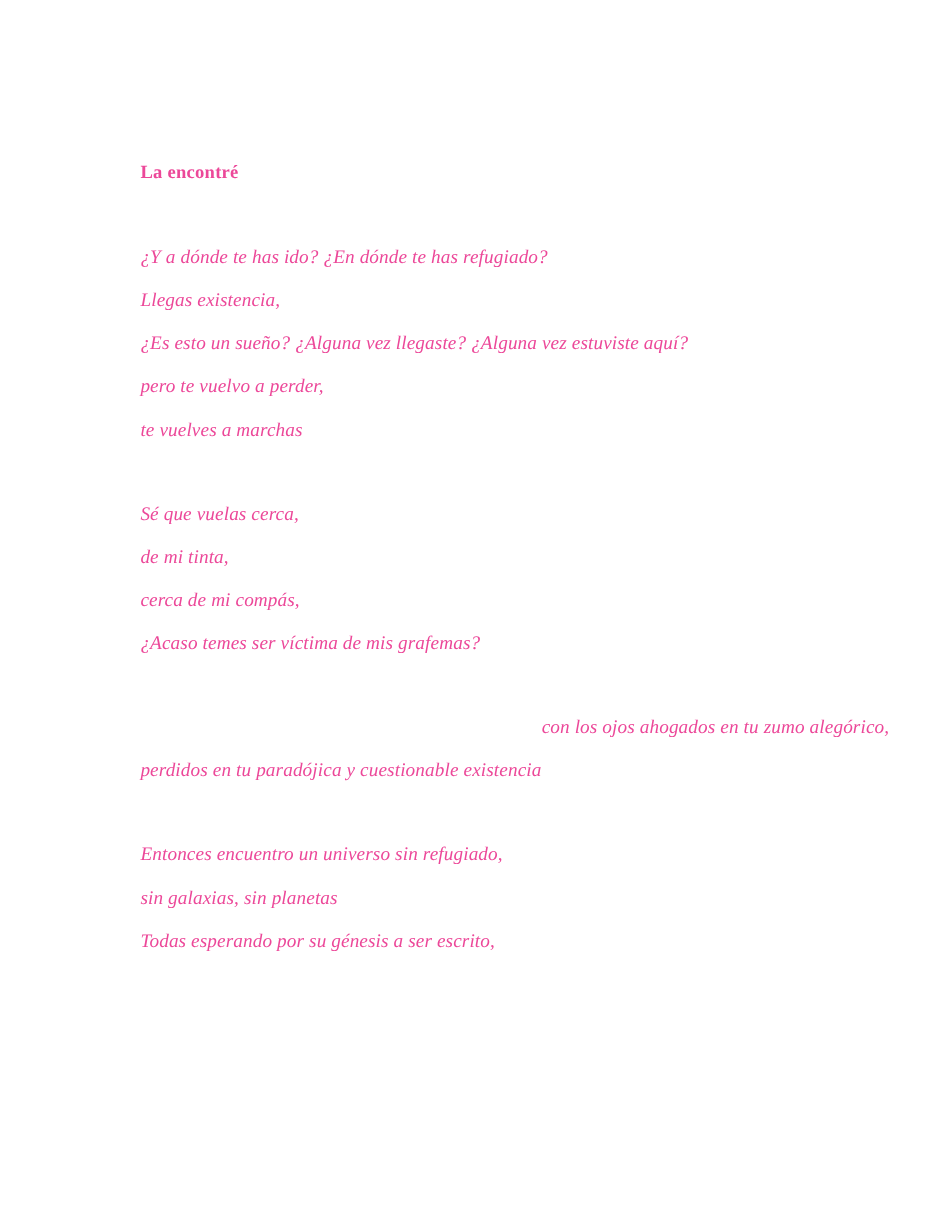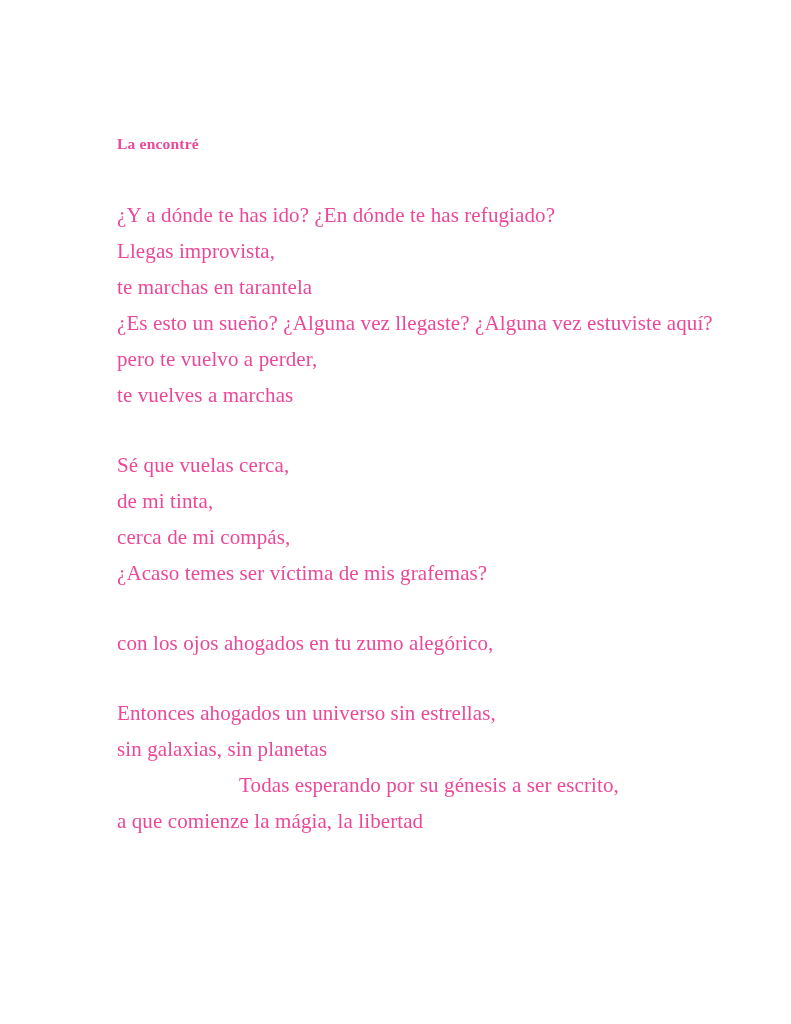--- a/index.html
+++ b/index.html
@@ -27,51 +27,51 @@
     font-size: 15.5px;
     font-weight: bold;
     line-height: 36px;
     margin: 0 0 35px 0;
     letter-spacing: 0.2px;
   }
   .stanza {
     margin: 0 0 34px 0;
   }
   .poem-line {
-    font-size: 21px;
+    font-size: 16px;
     line-height: 36px;
     white-space: nowrap;
     letter-spacing: 0.1px;
+    font-style: italic;
   }
 </style>
 </head>
 <body>
 
 <div class="page">
   <div class="content">
     <h1 class="poem-title">La encontré</h1>
     <div id="poem-body">
         <div class="stanza">
           <p class="poem-line" style="margin: 0px;">¿Y a dónde te has ido? ¿En dónde te has refugiado?</p>
-          <p class="poem-line" style="margin: 0px;">Llegas improvista,</p>
-          <p class="poem-line" style="margin: 0px;">te marchas en tarantela</p>
+          <p class="poem-line" style="margin: 0px;">Llegas existencia,</p>
           <p class="poem-line" style="margin: 0px;">¿Es esto un sueño? ¿Alguna vez llegaste? ¿Alguna vez estuviste aquí?</p>
           <p class="poem-line" style="margin: 0px;">pero te vuelvo a perder,</p>
           <p class="poem-line" style="margin: 0px;">te vuelves a marchas</p>
         </div>
         <div class="stanza">
           <p class="poem-line" style="margin: 0px;">Sé que vuelas cerca,</p>
           <p class="poem-line" style="margin: 0px;">de mi tinta,</p>
           <p class="poem-line" style="margin: 0px;">cerca de mi compás,</p>
           <p class="poem-line" style="margin: 0px;">¿Acaso temes ser víctima de mis grafemas?</p>
         </div>
         <div class="stanza">
-          <p class="poem-line" style="margin: 0px;">con los ojos ahogados en tu zumo alegórico,</p>
+          <p class="poem-line" style="margin: 0px; text-align: right;">con los ojos ahogados en tu zumo alegórico,</p>
+          <p class="poem-line" style="margin: 0px;">perdidos en tu paradójica y cuestionable existencia</p>
         </div>
         <div class="stanza">
-          <p class="poem-line" style="margin: 0px;">Entonces ahogados un universo sin estrellas,</p>
+          <p class="poem-line" style="margin: 0px;">Entonces encuentro un universo sin refugiado,</p>
           <p class="poem-line" style="margin: 0px;">sin galaxias, sin planetas</p>
-          <p class="poem-line" style="margin: 0px; text-align: center;">Todas esperando por su génesis a ser escrito,</p>
-          <p class="poem-line" style="margin: 0px;">a que comienze la mágia, la libertad</p>
+          <p class="poem-line" style="margin: 0px;">Todas esperando por su génesis a ser escrito,</p>
         </div>
       </div>
   </div>
 </div>
 
 </body></html>

